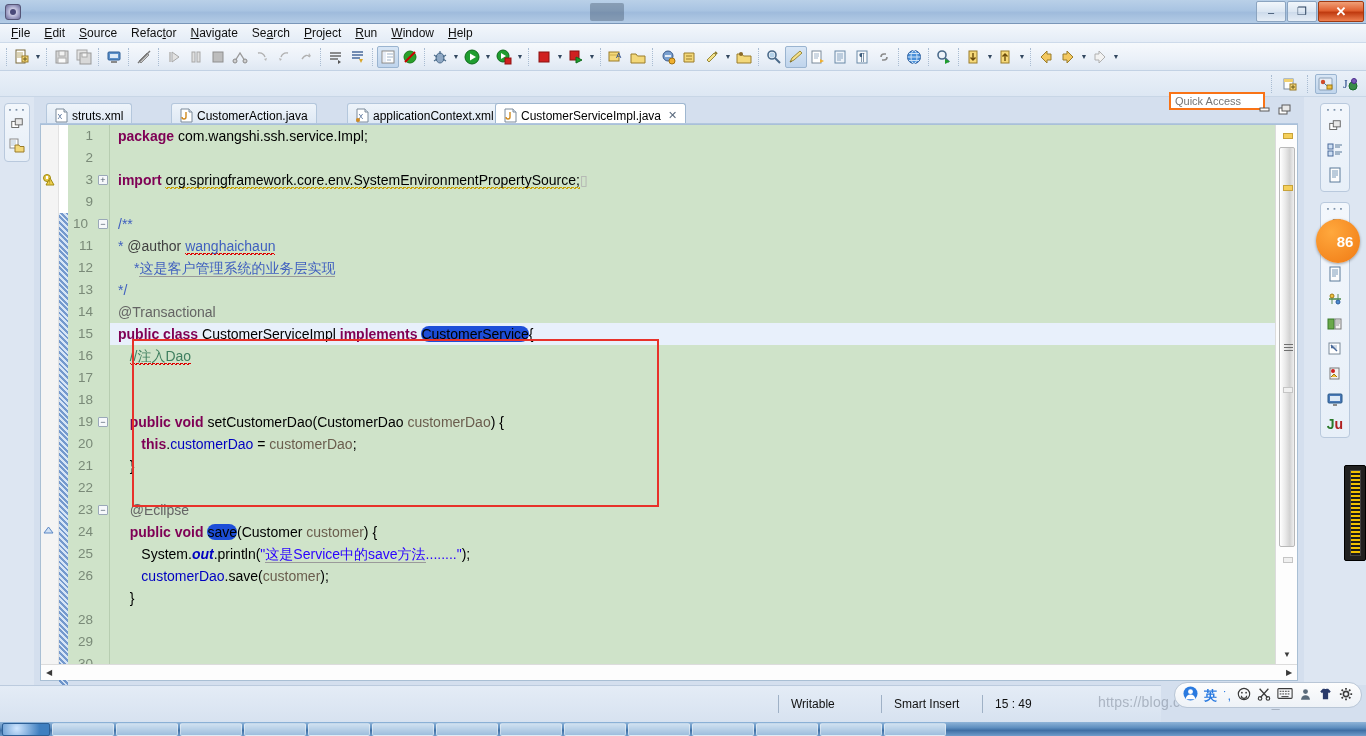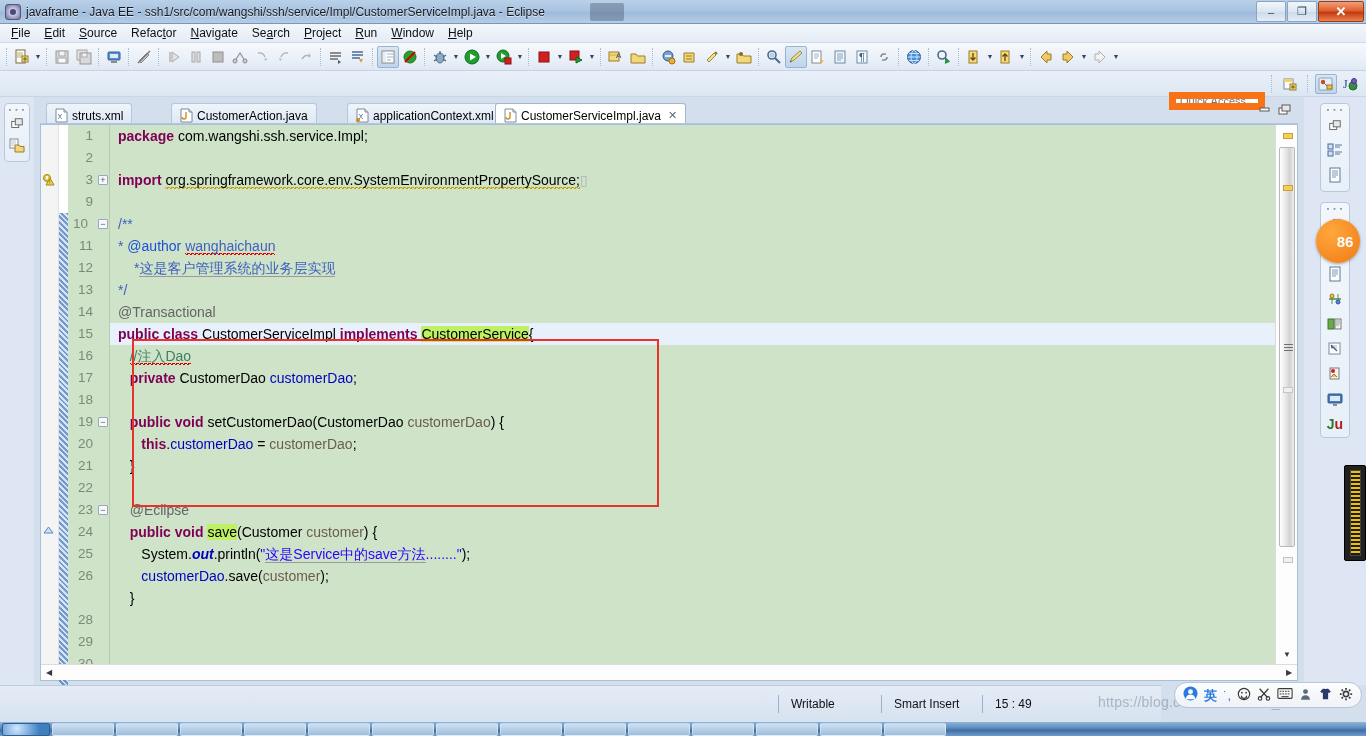--- a/index.html
+++ b/index.html
@@ -85,21 +85,21 @@
         font-size: 7px; color: #33475f; flex:none; }
   .ico { width: 16px; height: 16px; display:block; }
 
   
   .qarow {
     position: absolute; right: 0; top: 71px; width: 280px; height: 26px;
     display: flex; align-items: center; justify-content: flex-end; gap: 3px;
     padding-right: 4px;
   }
   .qabox {
-    width: 96px; height: 18px; border: 7px solid #f97316; background: #fff;
+    width: 96px; height: 18px; border: 2px solid #f97316; background: #fff;
     font-size: 11px; color: #555; padding: 1px 4px; line-height: 15px; margin-top: 34px;
   }
   .persp-btn { width: 22px; height: 20px; display:flex; align-items:center; justify-content:center; }
   .persp-btn.on { border:1px solid #9ab4d0; border-radius:2px;
       background: linear-gradient(to bottom,#d8e6f5,#c0d5ec); }
 
   .toolrow-bg {
     position:absolute; left:0; top:71px; width:1366px; height:26px;
     background: linear-gradient(to bottom,#e9f0f8,#dde7f3);
     border-bottom:1px solid #c8d6e6;
@@ -203,21 +203,21 @@
   .wavy {
     background-image: repeating-linear-gradient(135deg,#c8a000 0 1px,transparent 1px 2px);
     background-position: 0 100%; background-size: 4px 2px; background-repeat: repeat-x;
     padding-bottom: 1px;
   }
   .wavy-red {
     background-image: repeating-linear-gradient(135deg,#d00 0 1px,transparent 1px 2px);
     background-position: 0 100%; background-size: 4px 2px; background-repeat: repeat-x;
     padding-bottom: 1px;
   }
-  .occ { background: #bef264; }
+  .occ { background: #1d4ed8; border-radius: 8px; }
   .fold-mark {
     position:absolute; left:2px; width:10px; height:10px; border:1px solid #9aa8b8;
     background:#f6f8fb; border-radius:1px; font-size:9px; line-height:8px;
     text-align:center; color:#4a5a6a;
   }
   .red-box {
     position:absolute; border: 2px solid #e8322a; pointer-events:none;
   }
   .hscroll {
     position:absolute; left:0; bottom:0; width:100%; height: 16px;
@@ -288,21 +288,20 @@
   .tb-item { width: 62px; height: 13px; border:1px solid rgba(255,255,255,.4);
       border-radius:2px; background: linear-gradient(to bottom,#cfe0f0,#9dbedd); }
 </style>
 </head>
 <body>
 
 <div id="app">
 
   <div class="titlebar">
     <div class="title-icon"></div>
-    <div class="title-text">javaframe - Java EE - ssh1/src/com/wangshi/ssh/service/Impl/CustomerServiceImpl.java - Eclipse</div>
     <div class="title-ghost">
       <div class="ghost-blk"></div>
       <div class="ghost-txt">&nbsp;</div>
       <div class="ghost-txt">&nbsp;</div>
     </div>
     <div class="wincontrols">
       <div class="wbtn">–</div>
       <div class="wbtn">❐</div>
       <div class="wbtn close">✕</div>
     </div>
@@ -770,28 +769,27 @@
       </div>
 
       <div class="code-col">
         <div class="hl-line" style="top:198px;"></div>
 
         <div class="codeline" style="top:44px;"><span class="kw">import</span> <span class="wavy">org.springframework.core.env.SystemEnvironmentPropertySource;</span><span style="color:#b0b0b0;">▯</span></div>
 
         <div class="codeline" style="top:0px;"><span class="kw">package</span> com.wangshi.ssh.service.Impl;</div>
 
         <div class="codeline jdoc" style="top:88px;">/**</div>
-        <div class="codeline jdoc" style="top:110px;">* <span style="color:#1d4ed8;">@author</span> <span class="wavy-red">wanghaichaun</span></div>
+        <div class="codeline jdoc" style="top:110px;">* <span style="color:#404040;">@author</span> <span class="wavy-red">wanghaichaun</span></div>
         <div class="codeline jdoc" style="top:132px;margin-left:16px;">*<span class="ulz">这是客户管理系统的业务层实现</span></div>
         <div class="codeline jdoc" style="top:154px;">*/</div>
         <div class="codeline anno" style="top:176px;">@Transactional</div>
         <div class="codeline" style="top:198px;"><span class="kw">public class</span> CustomerServiceImpl <span class="kw">implements</span> <span class="occ">CustomerService</span>{</div>
 
         <div class="codeline cmt" style="top:220px;">   <span class="wavy-red">//注入Dao</span></div>
-        <div class="codeline" style="top:242px;">   <span class="kw">private</span> CustomerDao <span class="fld">customerDao</span>;</div>
 
         <div class="codeline" style="top:286px;">   <span class="kw">public void</span> setCustomerDao(CustomerDao <span class="parm">customerDao</span>) {</div>
         <div class="codeline" style="top:308px;">      <span class="kw">this</span>.<span class="fld">customerDao</span> = <span class="parm">customerDao</span>;</div>
         <div class="codeline" style="top:330px;">   }</div>
 
         <div class="codeline anno" style="top:374px;">   @Eclipse</div>
         <div class="codeline" style="top:396px;">   <span class="kw">public void</span> <span class="occ">save</span>(Customer <span class="parm">customer</span>) {</div>
         <div class="codeline" style="top:418px;">      System.<span class="stat">out</span>.println(<span class="str">"<span class="ulz">这是Service中的save方法</span>........"</span>);</div>
         <div class="codeline" style="top:440px;">      <span class="fld">customerDao</span>.save(<span class="parm">customer</span>);</div>
         <div class="codeline" style="top:462px;">   }</div>

